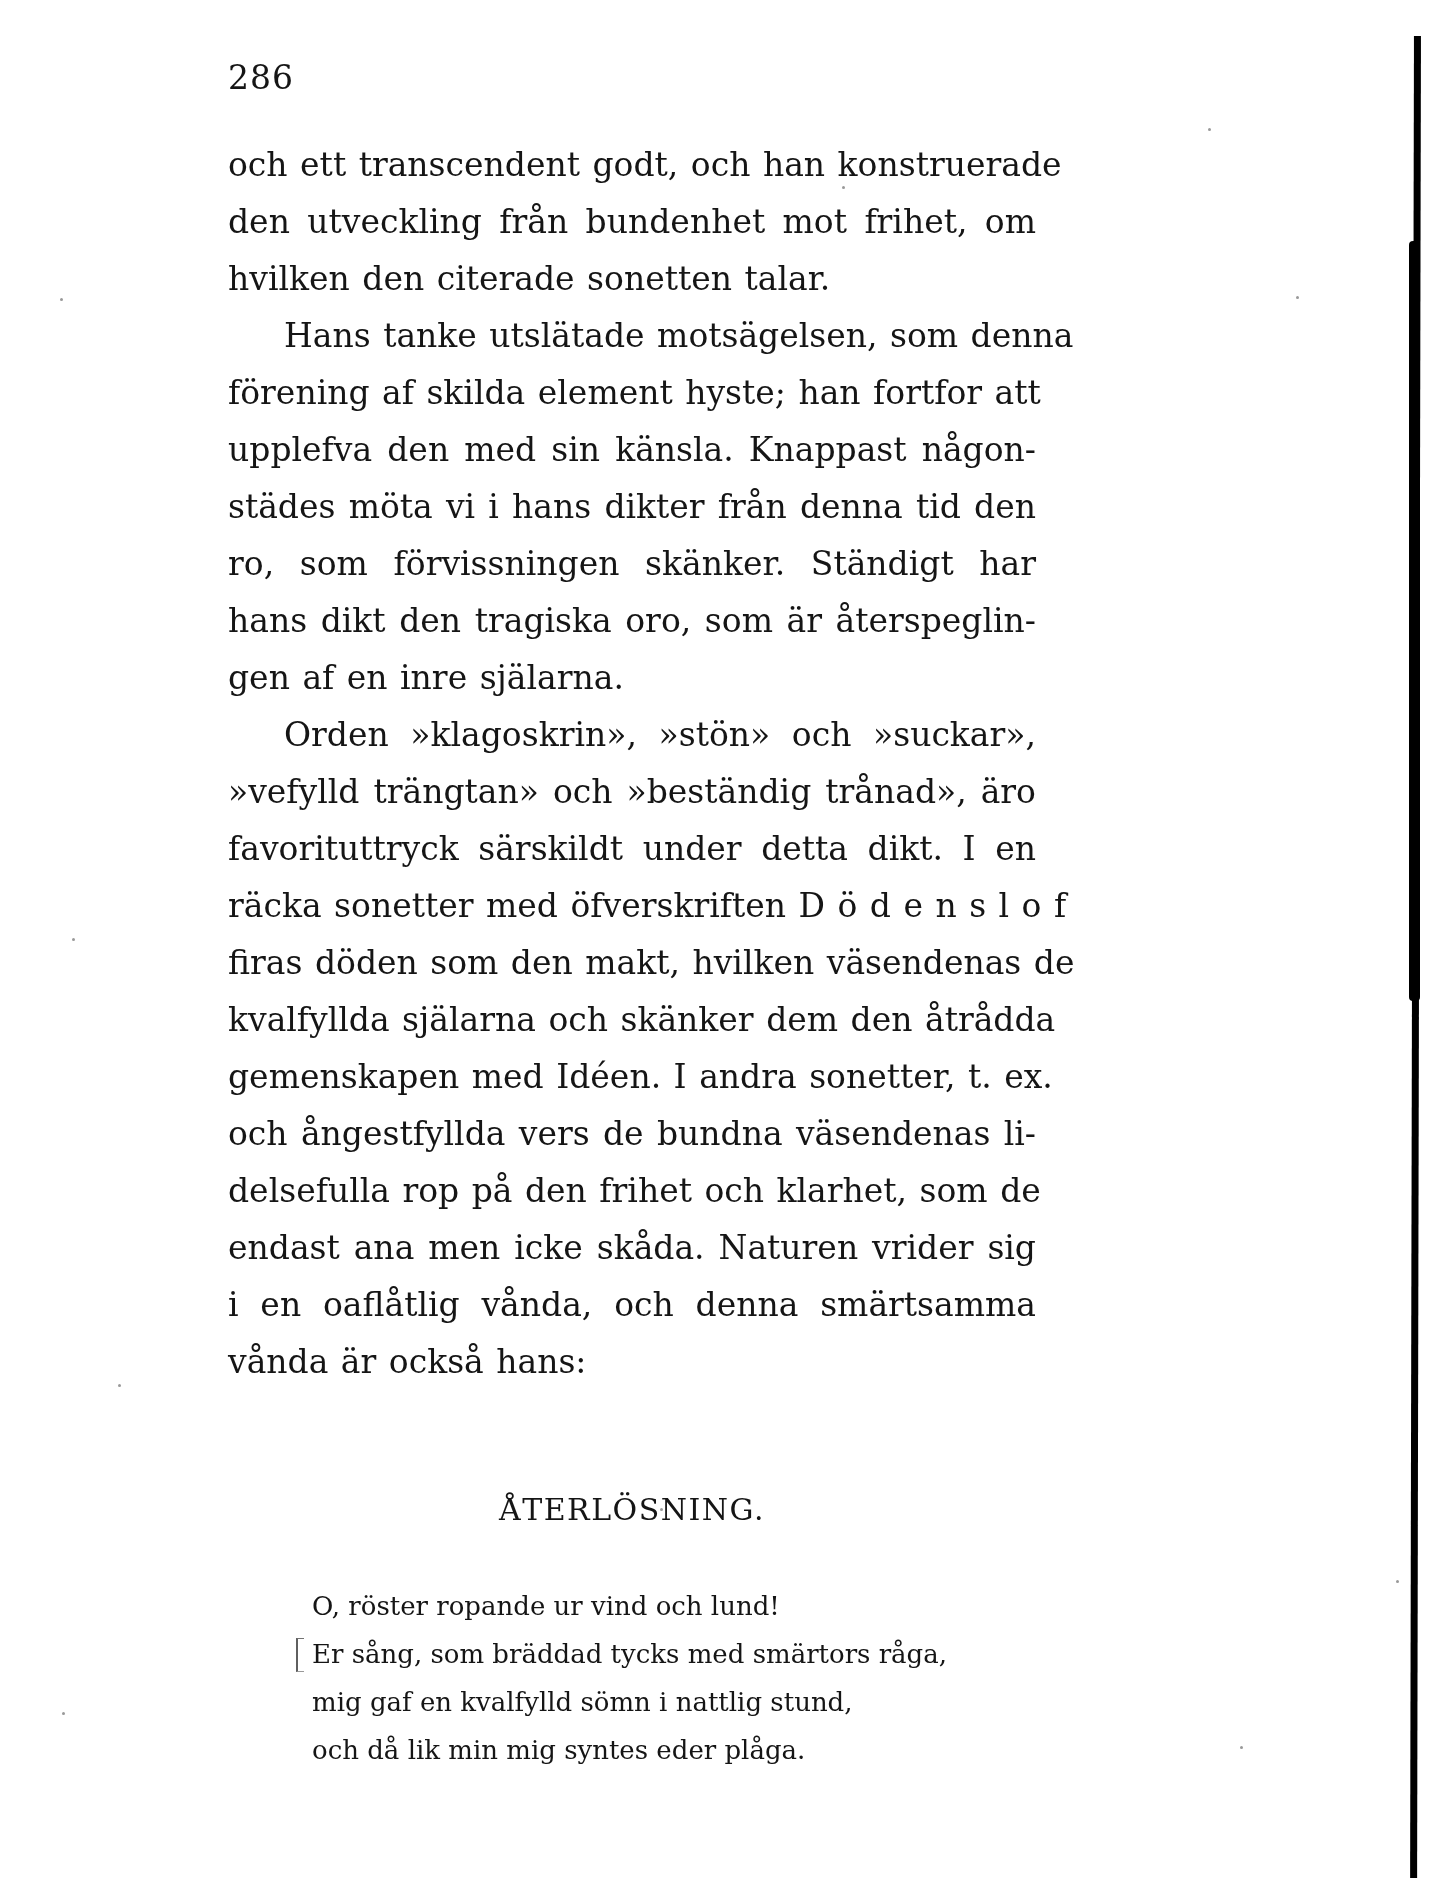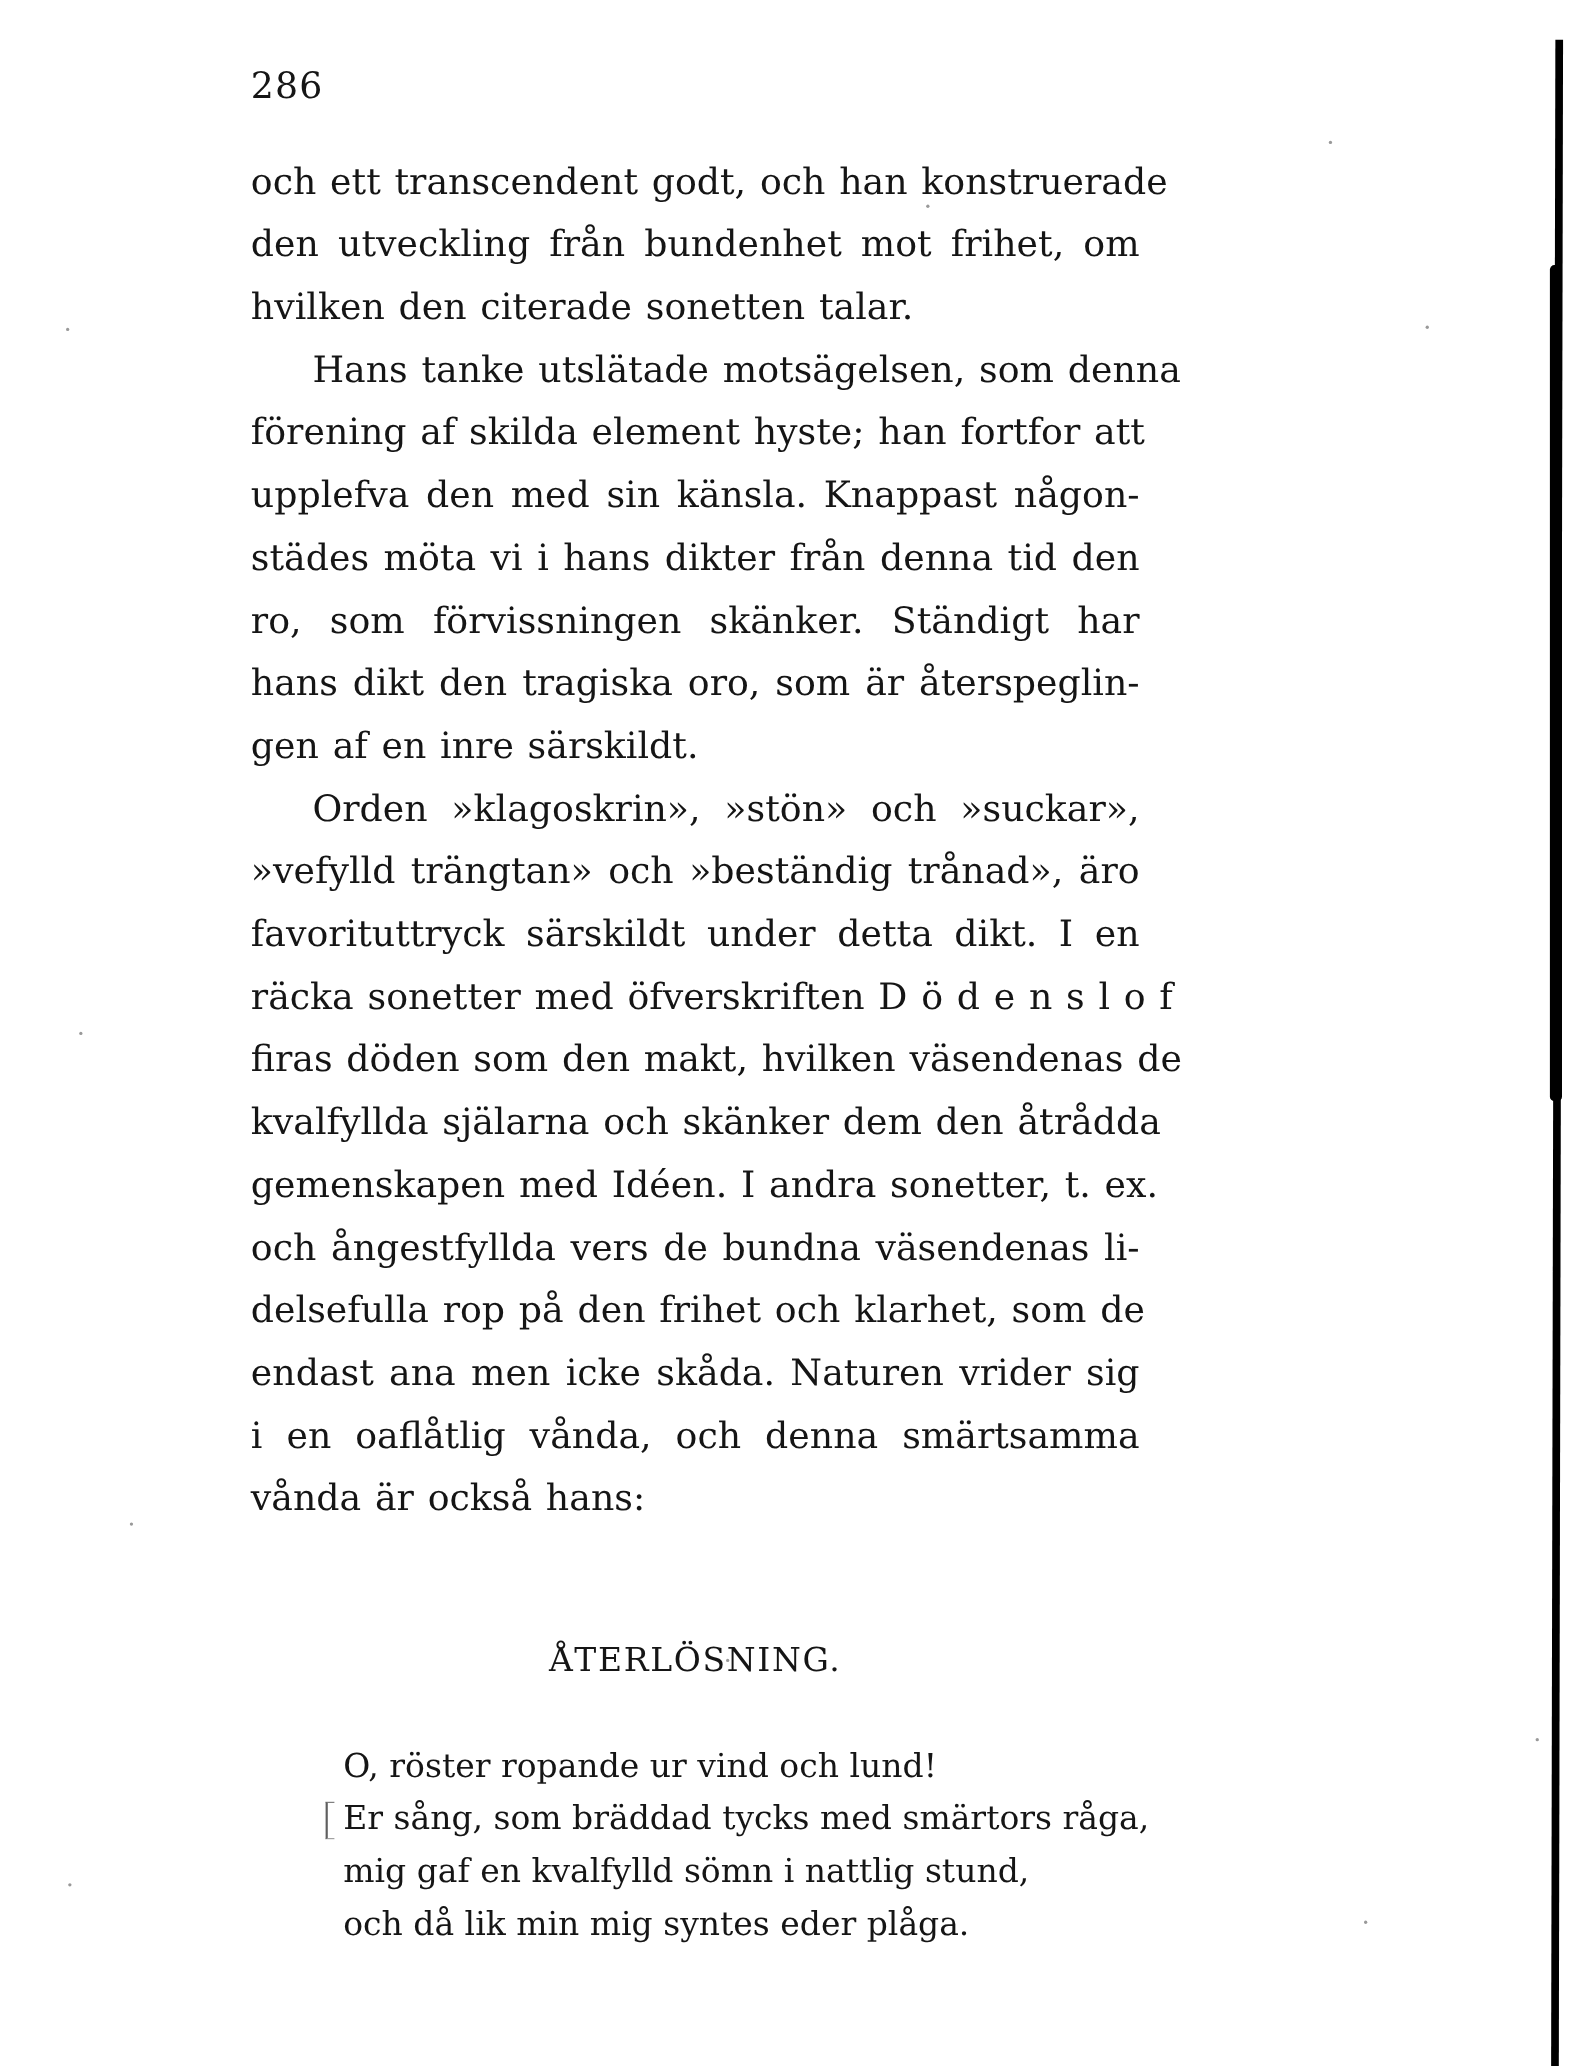--- a/index.html
+++ b/index.html
@@ -51,21 +51,21 @@
     left: 228px;
     width: 808px;
     text-align: center;
     font-size: 30px;
     letter-spacing: 1.5px;
   }
   .poem {
     position: absolute;
     top: 1546px;
     left: 312px;
-    font-size: 30px;
+    font-size: 26px;
   }
   .poem-line {
     height: 48px;
     line-height: 48px;
     white-space: nowrap;
     position: relative;
   }
   .bracket-artifact {
     position: absolute;
     left: -16px;
@@ -126,21 +126,21 @@
     <div class="line">och ett transcendent godt, och han konstruerade</div>
     <div class="line">den utveckling från bundenhet mot frihet, om</div>
     <div class="line end">hvilken den citerade sonetten talar.</div>
 
     <div class="line indent">Hans tanke utslätade motsägelsen, som denna</div>
     <div class="line">förening af skilda element hyste; han fortfor att</div>
     <div class="line">upplefva den med sin känsla. Knappast någon-</div>
     <div class="line">städes möta vi i hans dikter från denna tid den</div>
     <div class="line">ro, som förvissningen skänker. Ständigt har</div>
     <div class="line">hans dikt den tragiska oro, som är återspeglin-</div>
-    <div class="line end">gen af en inre särskildt.</div>
+    <div class="line end">gen af en inre själarna.</div>
 
     <div class="line indent">Orden »klagoskrin», »stön» och »suckar»,</div>
     <div class="line">»vefylld trängtan» och »beständig trånad», äro</div>
     <div class="line">favorituttryck särskildt under detta dikt. I en</div>
     <div class="line">räcka sonetter med öfverskriften D ö d e n s  l o f</div>
     <div class="line">firas döden som den makt, hvilken väsendenas de</div>
     <div class="line">kvalfyllda själarna och skänker dem den åtrådda</div>
     <div class="line">gemenskapen med Idéen. I andra sonetter, t. ex.</div>
     <div class="line">och ångestfyllda vers de bundna väsendenas li-</div>
     <div class="line">delsefulla rop på den frihet och klarhet, som de</div>

